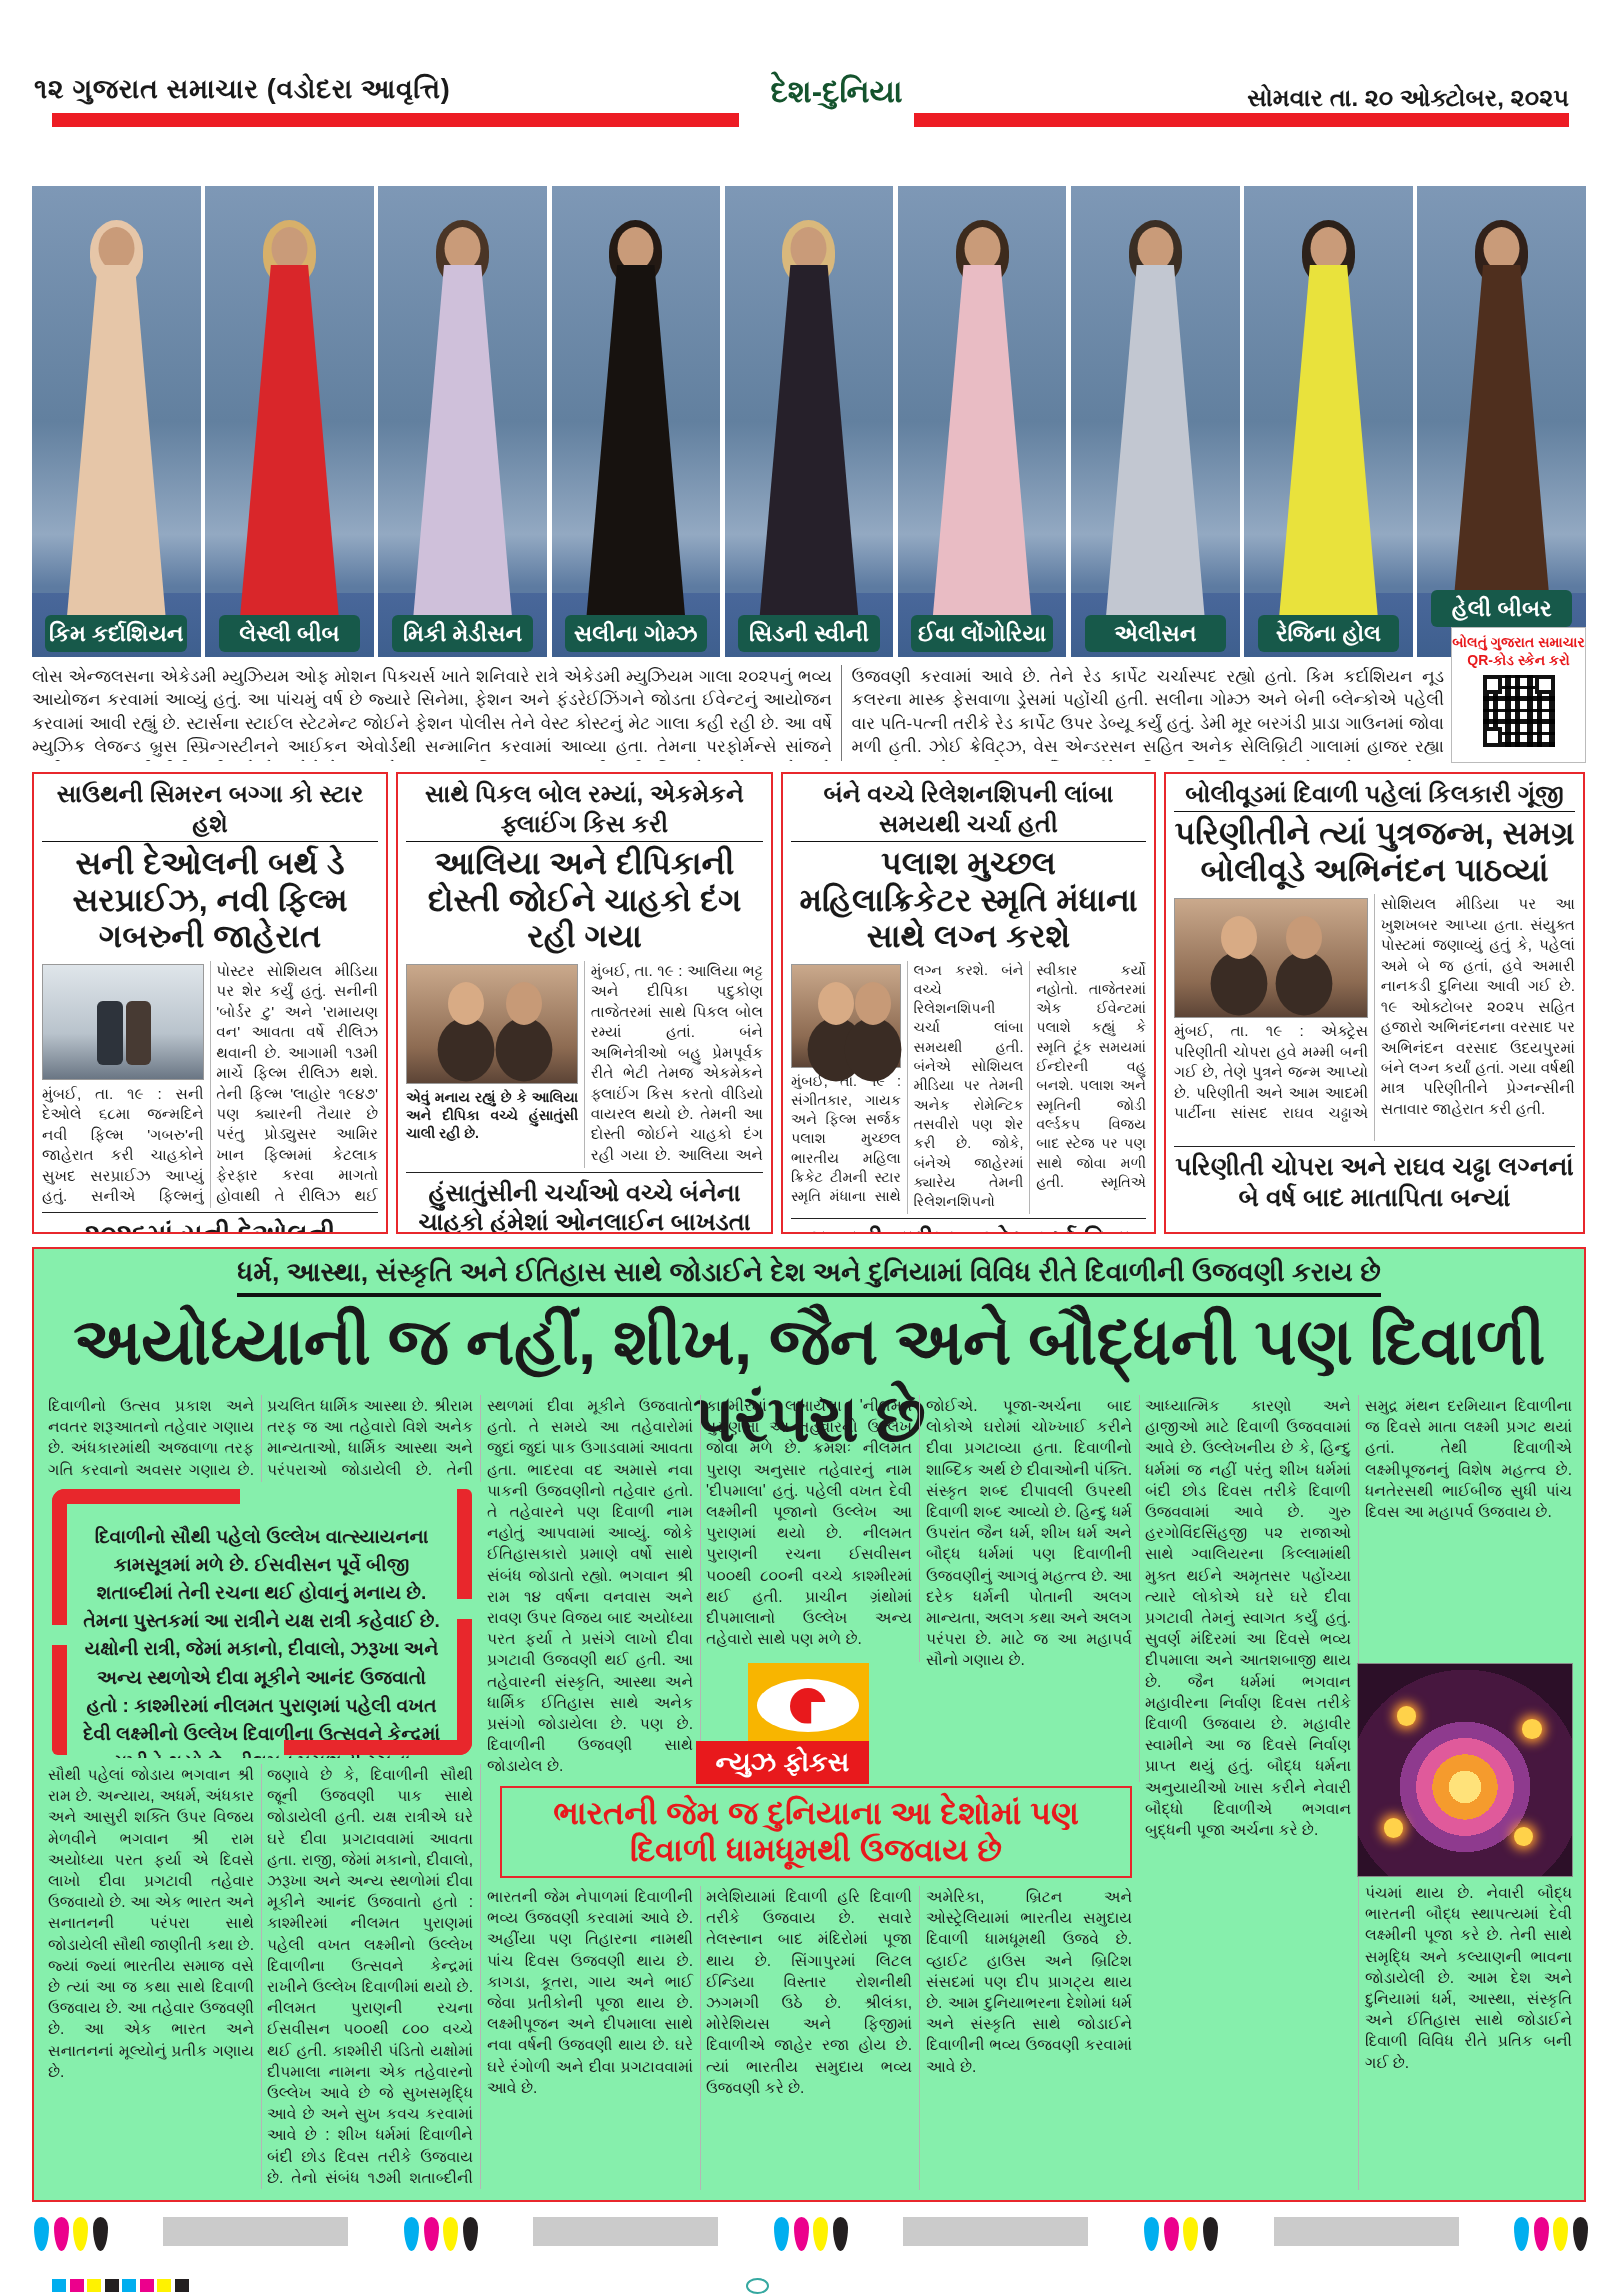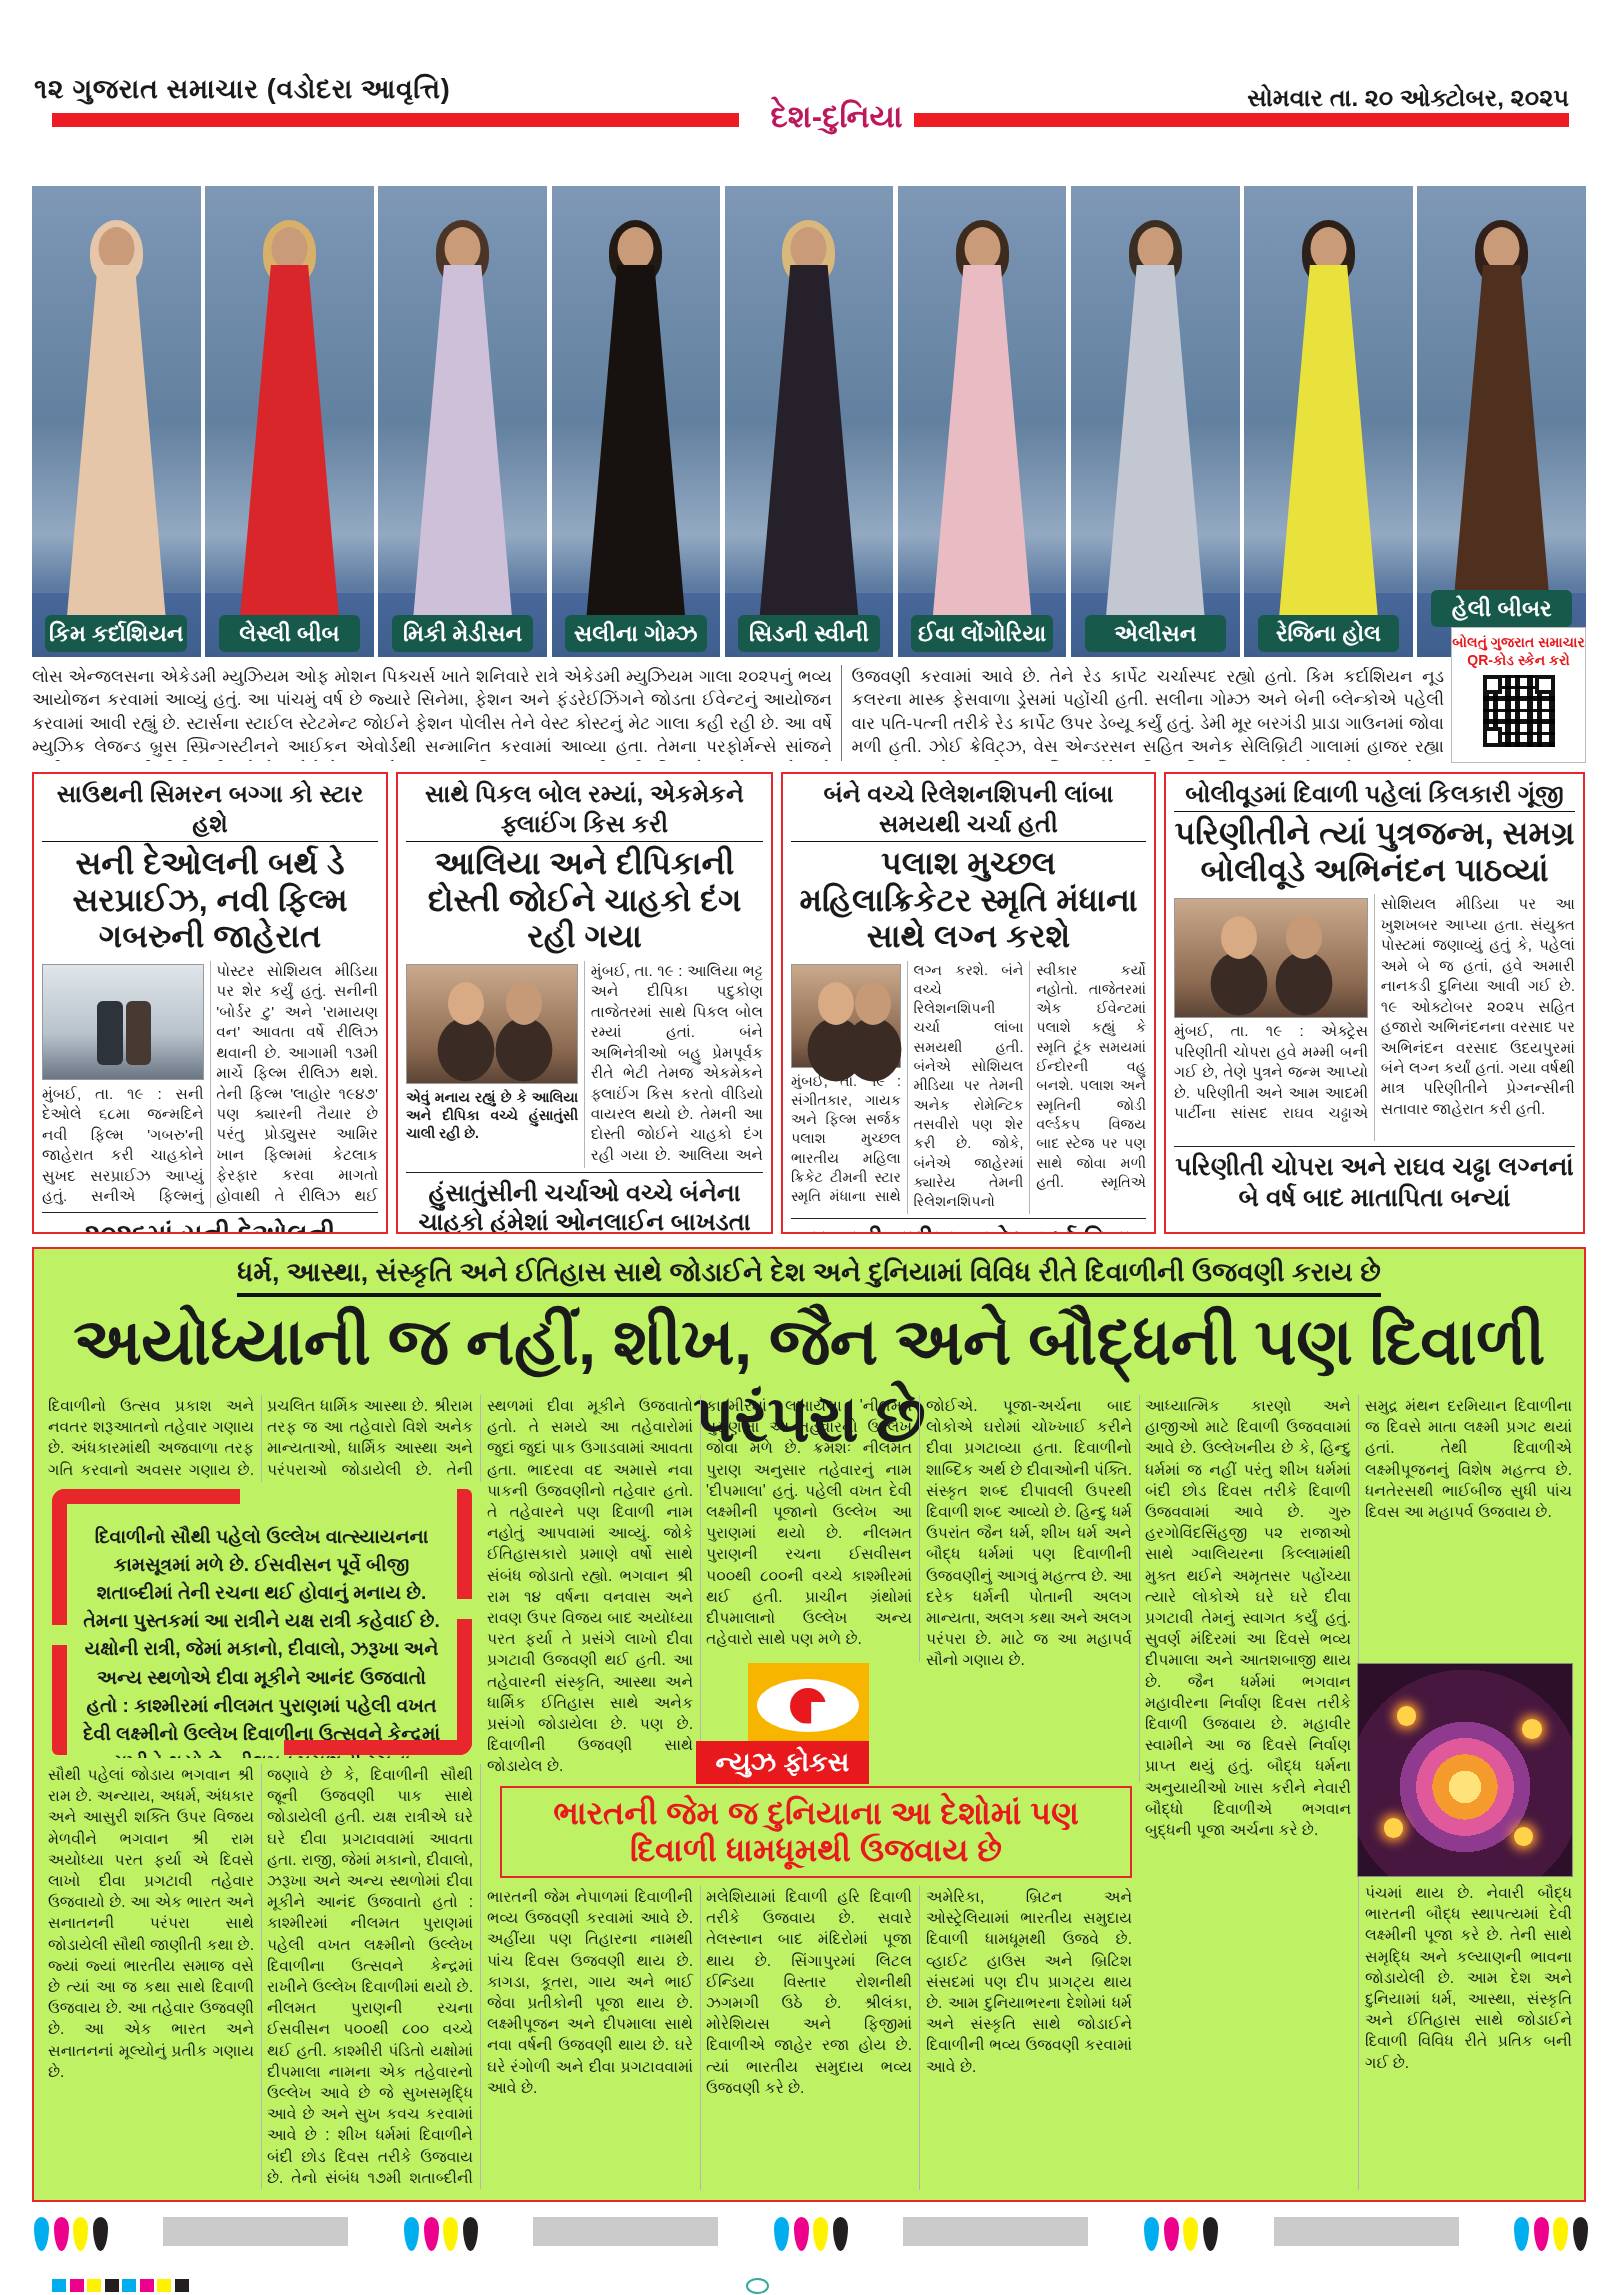--- a/index.html
+++ b/index.html
@@ -2,21 +2,21 @@
 <html style="font-size:9.2px"><head>
 <meta charset="utf-8">
 <style>
   html,body{margin:0;padding:0;background:#ffffff;}
   #page{position:relative;width:1617px;height:2295px;background:#ffffff;overflow:hidden;
         font-family:"Liberation Sans","DejaVu Sans",sans-serif;color:#1a1a1a;}
   .abs{position:absolute;}
   
   .masthead{left:34px;top:74px;font-size:27px;font-weight:bold;letter-spacing:0.6px;}
   .redbar{top:113px;height:14px;background:#ed1c24;}
-  .section-label{left:744px;top:99px;width:185px;text-align:center;color:#be185d;font-size:31px;font-weight:bold;}
+  .section-label{left:744px;top:74px;width:185px;text-align:center;color:#14532d;font-size:31px;font-weight:bold;}
   .edition-date{left:982px;top:84px;width:587px;text-align:right;font-size:24px;font-weight:bold;}
   .main-headline{left:0;top:128px;width:1617px;text-align:center;font-size:43px;font-weight:800;}
   .main-headline .red{color:#e8191c;}
   
   .strip{left:32px;top:186px;width:1554px;height:471px;display:flex;gap:4.6px;}
   .fig{position:relative;flex:1;background:linear-gradient(180deg,#7e98b6 0%,#62809f 50%,#93a9c2 74%,#5d7ba1 85%);overflow:hidden;}
   .fig::after{content:"";position:absolute;left:0;right:0;bottom:0;height:64px;background:linear-gradient(180deg,#49679a,#3e5f8e);}
   .person{position:absolute;left:50%;transform:translateX(-50%);top:37px;bottom:26.6px;width:133px;z-index:1;}
   .hair{position:absolute;left:50%;transform:translateX(-50%);top:-3.5px;width:53px;height:64px;border-radius:50% 50% 42% 42%;}
   .head{position:absolute;left:50%;transform:translateX(-50%);top:3.5px;width:36px;height:43px;border-radius:50%;background:#c99b79;}
@@ -51,21 +51,21 @@
   .inset{break-inside:avoid;width:100%;margin:3.5px 0;border:0.6px solid #999;box-sizing:border-box;}
   .inset.snow{height:116px;background:linear-gradient(180deg,#dfe5ea 0%,#b9c3cc 60%,#6a7684 100%);position:relative;}
   .inset.snow::before,.inset.snow::after{content:"";position:absolute;bottom:14px;width:25.4px;height:64px;background:#2d333b;border-radius:5.8px;}
   .inset.snow::before{left:34%;} .inset.snow::after{left:52%;background:#473a33;}
   .inset.duo{height:120px;background:linear-gradient(180deg,#caa98c 0%,#8d6b52 70%,#5c4436 100%);position:relative;}
   .inset.duo::before,.inset.duo::after{content:"";position:absolute;top:17.3px;width:36px;height:43px;border-radius:50%;background:#d8ab85;box-shadow:0 46px 0 10.4px #3a2c24;}
   .inset.duo::before{left:24%;} .inset.duo::after{left:58%;background:#c79a77;}
   .photocap{break-inside:avoid;font-size:14px;font-weight:bold;line-height:1.3;margin-bottom:9px;}
   .strap{border-top:1.7px solid #222;margin-top:4.6px;padding-top:4.6px;text-align:center;font-size:27px;font-weight:800;line-height:1.22;}
   
-  .midbox{left:32px;top:1247px;width:1554px;height:955px;border:2.3px solid #e8272c;box-sizing:border-box;background:#bef264;}
+  .midbox{left:32px;top:1247px;width:1554px;height:955px;border:2.3px solid #e8272c;box-sizing:border-box;background:#86efac;}
   .mid-kicker{position:absolute;left:0;top:8px;width:100%;text-align:center;font-size:26.6px;font-weight:bold;}
   .mid-kicker span{display:inline-block;border-bottom:4px solid #111;padding-bottom:4.6px;}
   .mid-headline{position:absolute;left:0;top:55px;width:100%;text-align:center;font-size:65px;font-weight:800;letter-spacing:-0.6px;}
   .mcol{position:absolute;font-size:15.6px;line-height:1.36;text-align:justify;overflow:hidden;}
   .rule-r{border-right:0.6px solid #b5b5b5;padding-right:7px;}
   .qbox{position:absolute;left:14px;top:236px;width:427px;height:273px;box-sizing:border-box;
         padding:38px 32px;text-align:center;font-size:19px;font-weight:bold;line-height:1.48;overflow:hidden;}
   .qbox::before{content:"";position:absolute;left:3.5px;top:3.5px;width:173px;height:121px;
         border-left:15px solid #e8272c;border-top:15px solid #e8272c;border-radius:12.7px 0 0 0;}
   .qbox::after{content:"";position:absolute;right:3.5px;bottom:3.5px;width:173px;height:121px;

